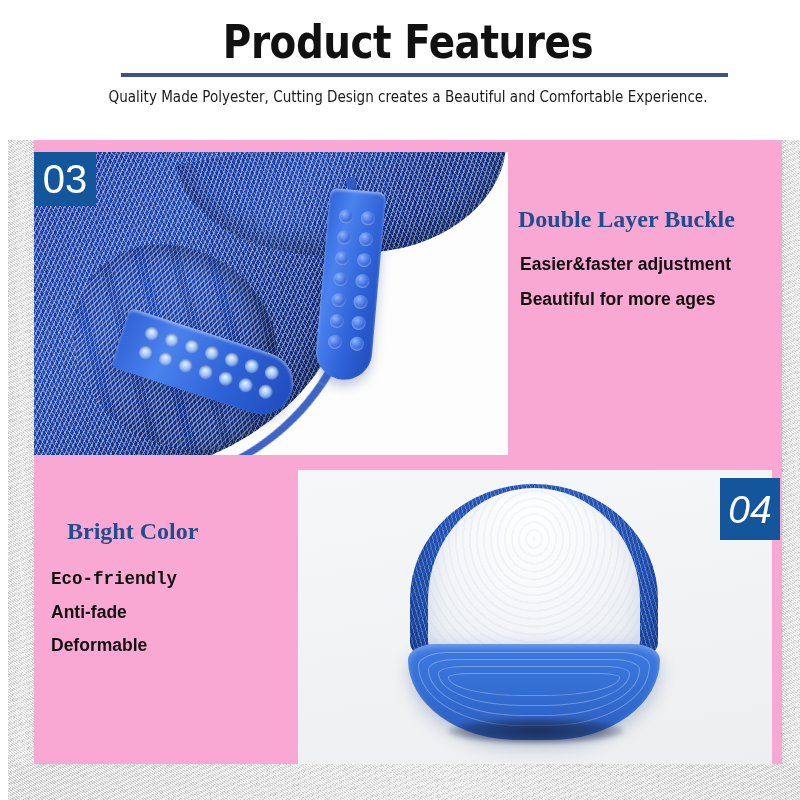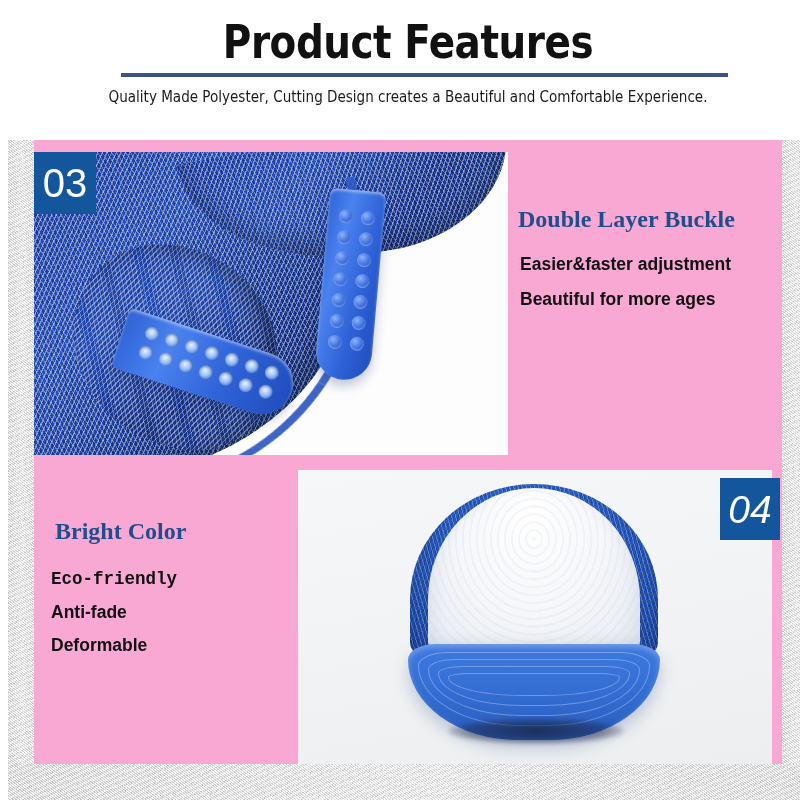--- a/index.html
+++ b/index.html
@@ -229,21 +229,21 @@
     align-items: center;
     justify-content: center;
     background: #14569c;
     color: #ffffff;
     font-family: "Liberation Sans", sans-serif;
     font-weight: 400;
     font-size: 40px;
     line-height: 1;
     letter-spacing: 0px;
   }
-  #badge-03 { left: 26px; top: 152px; width: 62px; height: 62px; }
+  #badge-03 { left: 26px; top: 152px; width: 62px; height: 54px; }
   #badge-04 { left: 712px; top: 478px; width: 60px; height: 62px; font-size: 39px; font-style: italic; }
 
   
   .feature-heading {
     position: absolute;
     font-family: Liberation Serif, serif;
     font-weight: 700;
     font-size: 24px;
     color: #1f4e8c;
     white-space: nowrap;
@@ -254,21 +254,21 @@
     font-weight: 700;
     font-size: 17.5px;
     color: #111111;
     white-space: nowrap;
   }
 
   #buckle-heading { left: 510px; top: 206px; }
   #buckle-line-1  { left: 512px; top: 254px; }
   #buckle-line-2  { left: 512px; top: 289px; }
 
-  #color-heading { left: 47px; top: 518px; }
+  #color-heading { left: 59px; top: 518px; }
   #color-line-1  { left: 43px; top: 569px; font-family: Liberation Mono, monospace; }
   #color-line-2  { left: 43px; top: 602px; }
   #color-line-3  { left: 43px; top: 635px; text-align: right; }
 </style>
 </head>
 <body>
 
 <div id="page">
 
   <div class="paper-edge" id="edge-left"></div>

